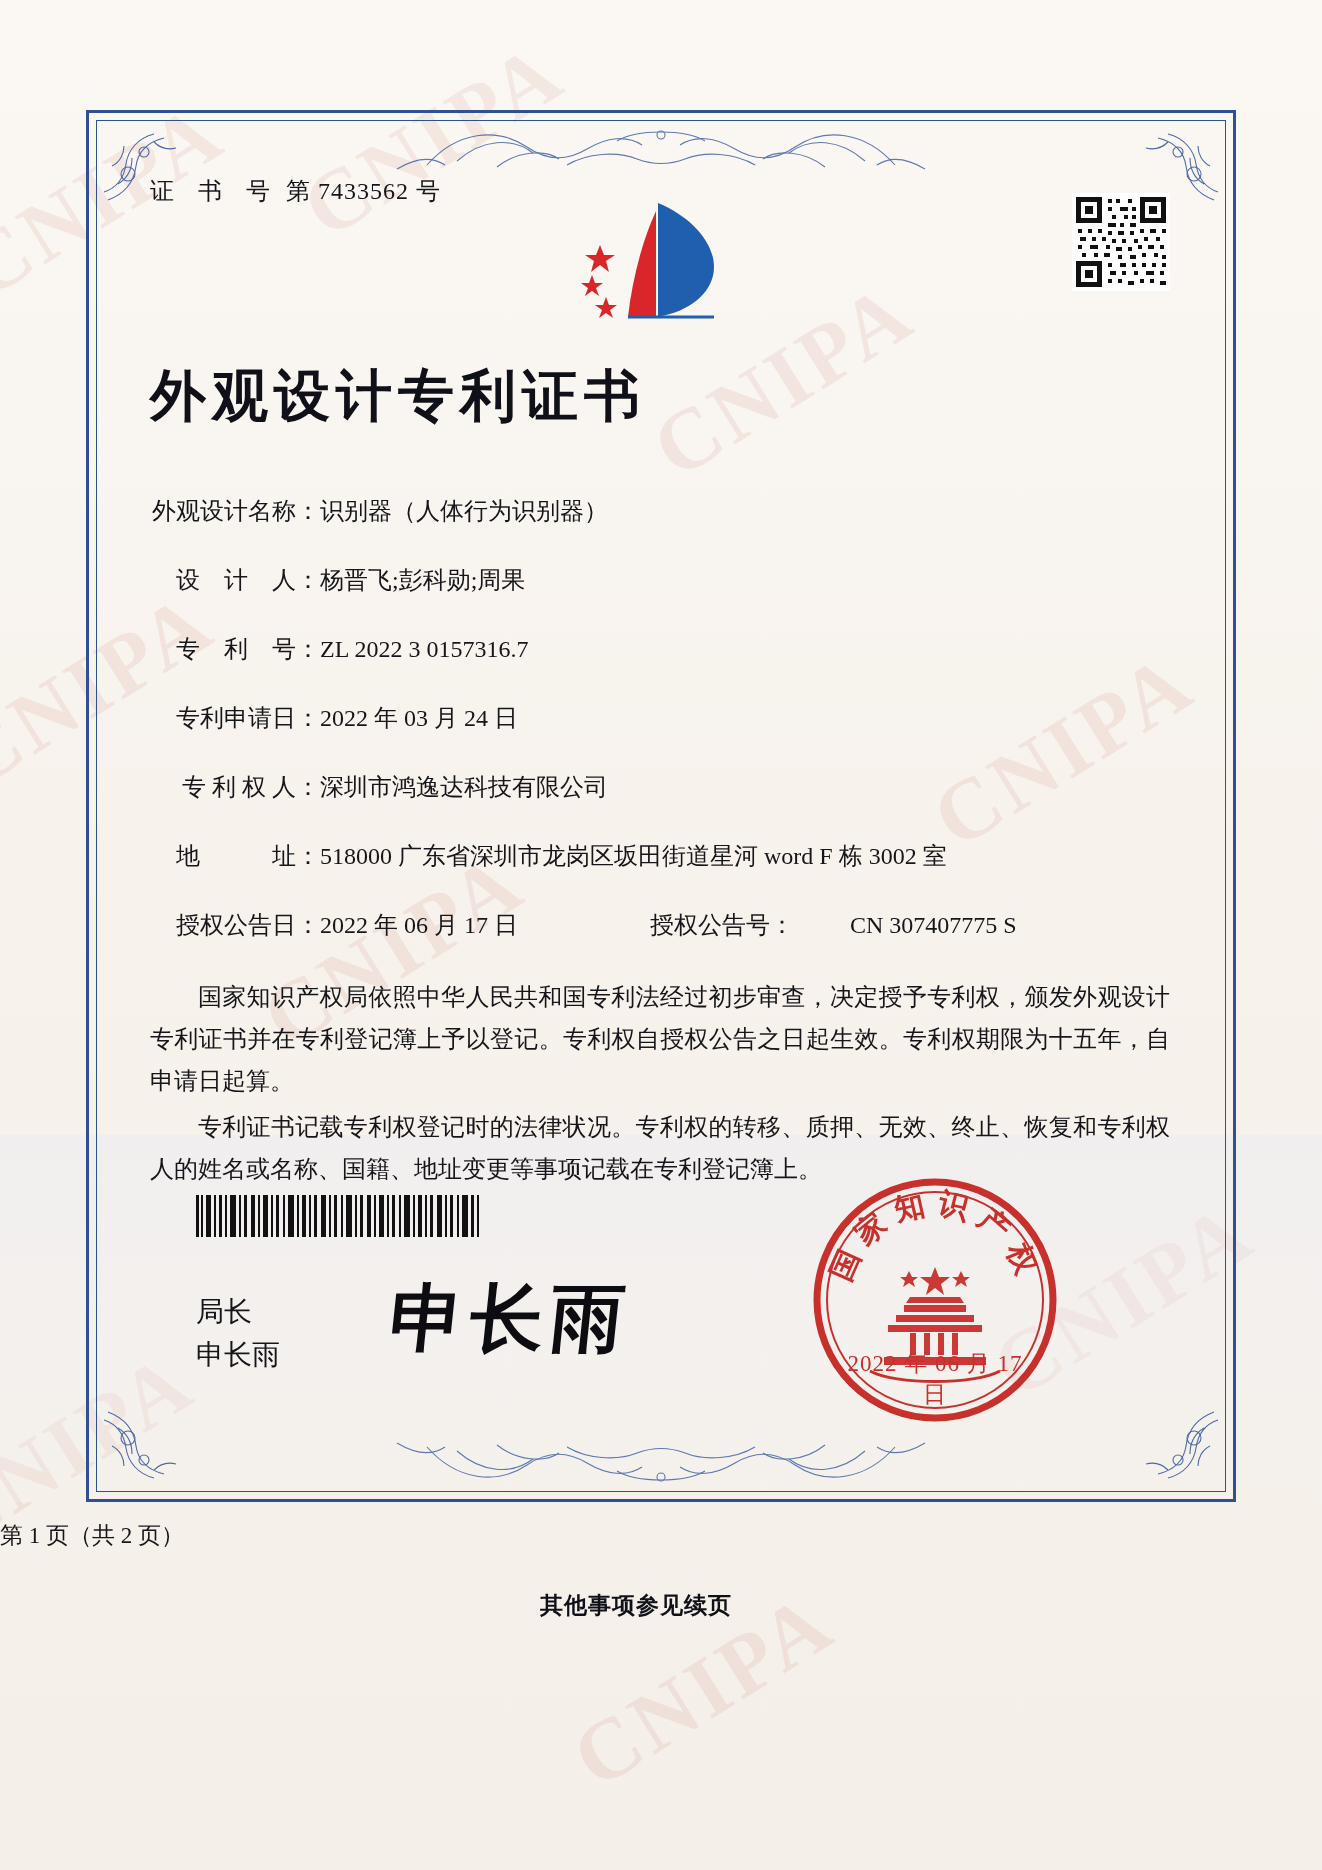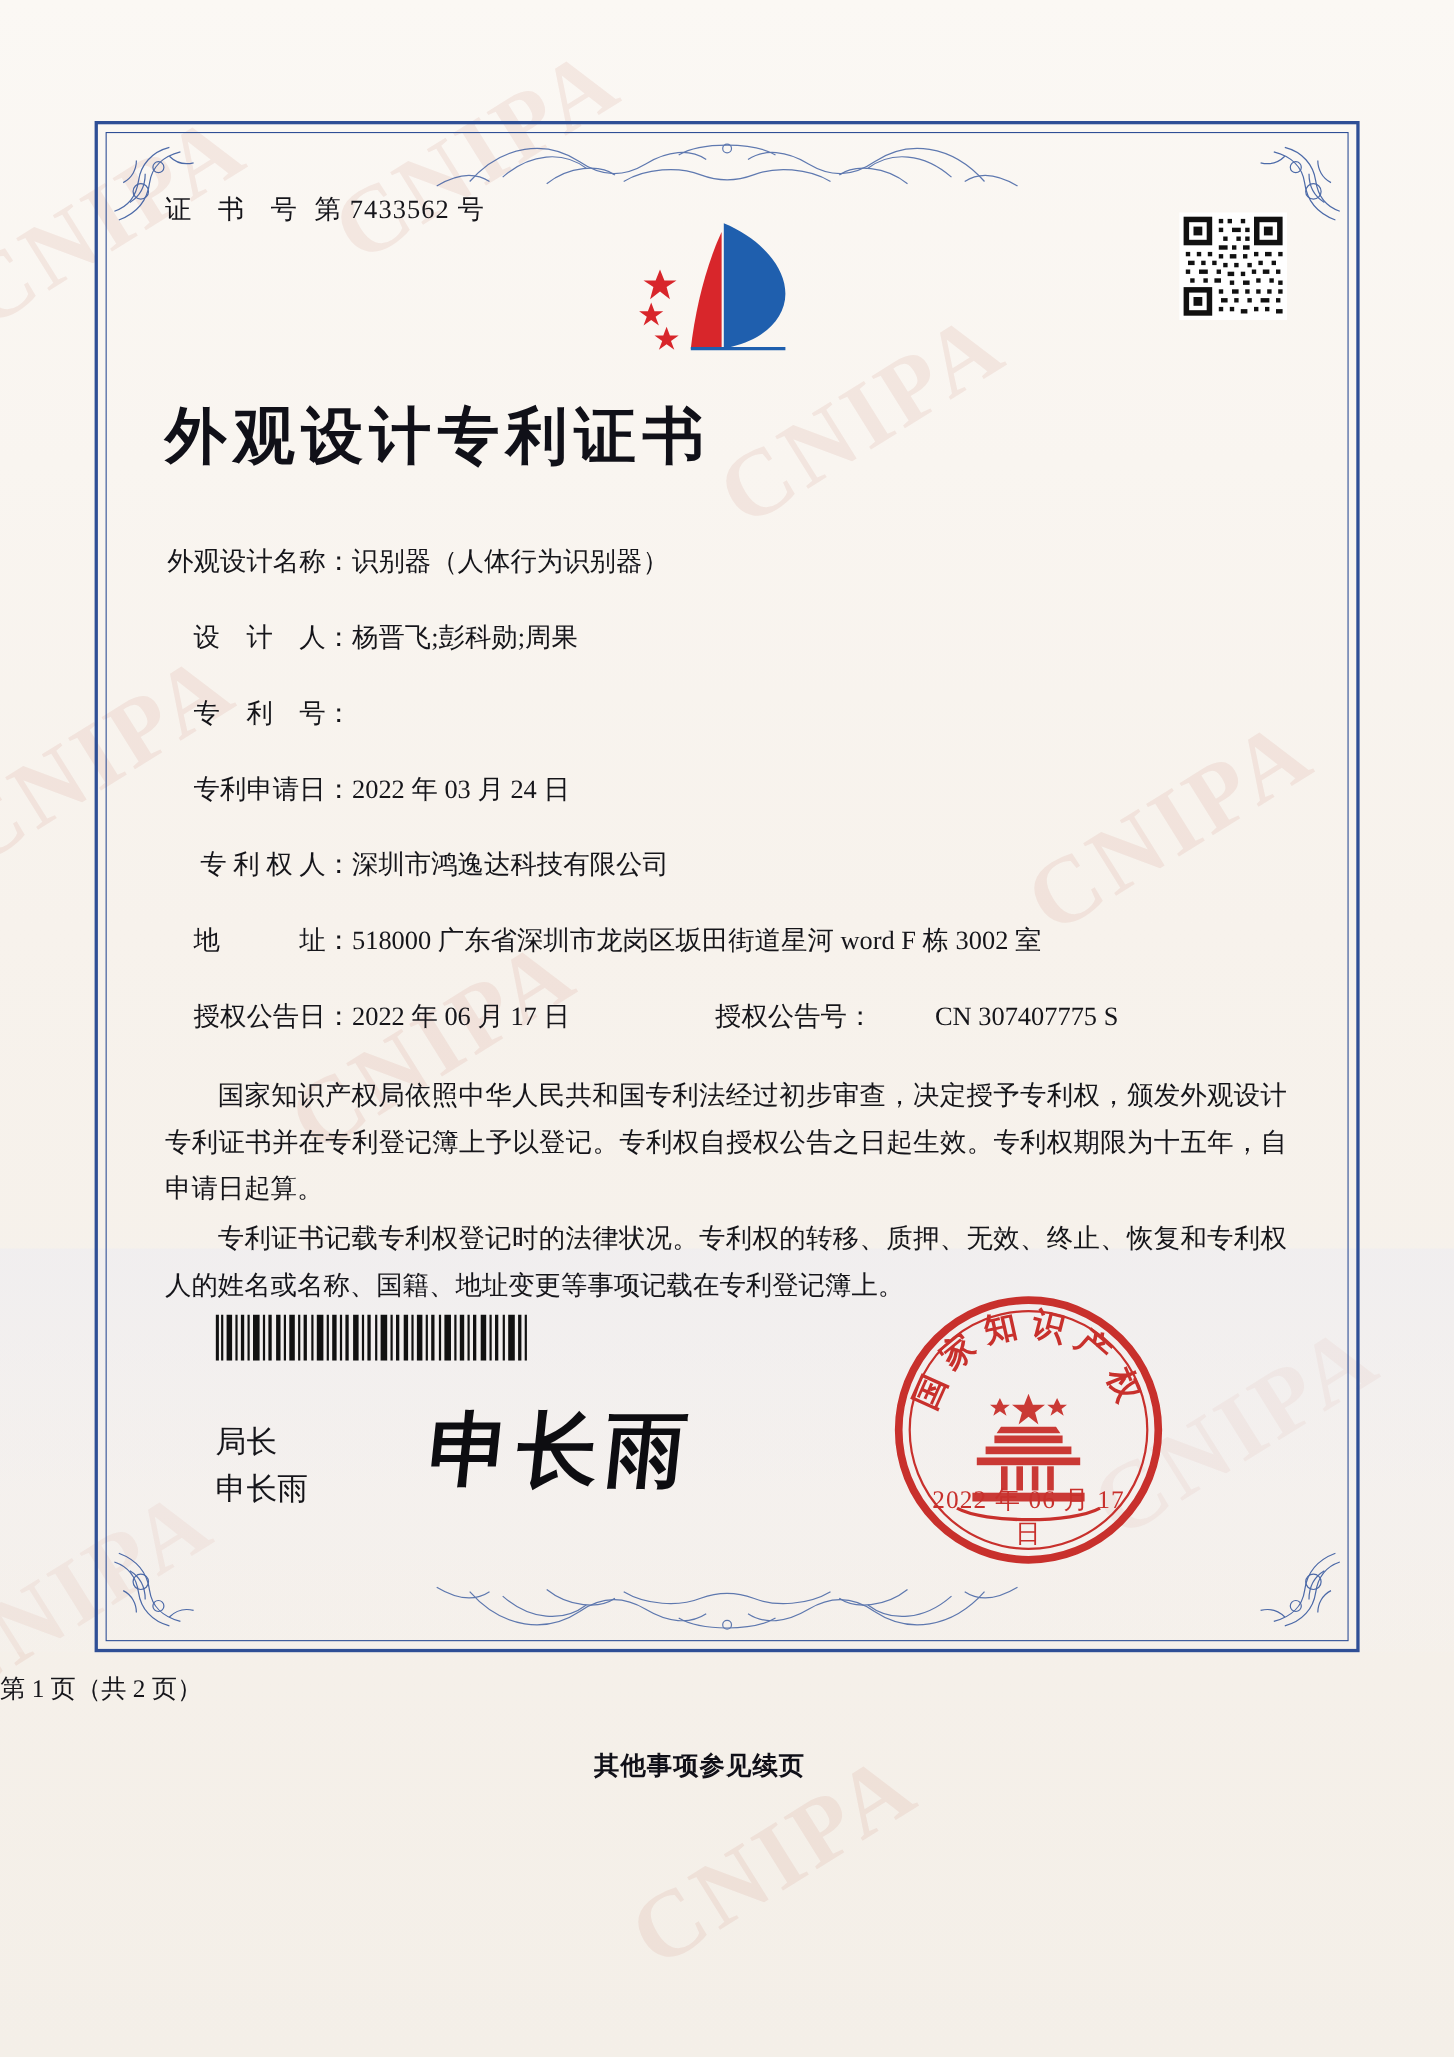--- a/index.html
+++ b/index.html
@@ -443,20 +443,21 @@
         <div class="value">识别器（人体行为识别器）</div>
       </div>
 
       <div class="row">
         <div class="label">设　计　人：</div>
         <div class="value">杨晋飞;彭科勋;周果</div>
       </div>
 
       <div class="row">
         <div class="label">专　利　号：</div>
+        <div class="value">ZL 2022 3 0157316.7</div>
       </div>
 
       <div class="row">
         <div class="label">专利申请日：</div>
         <div class="value">2022 年 03 月 24 日</div>
       </div>
 
       <div class="row">
         <div class="label">专 利 权 人：</div>
         <div class="value">深圳市鸿逸达科技有限公司</div>

